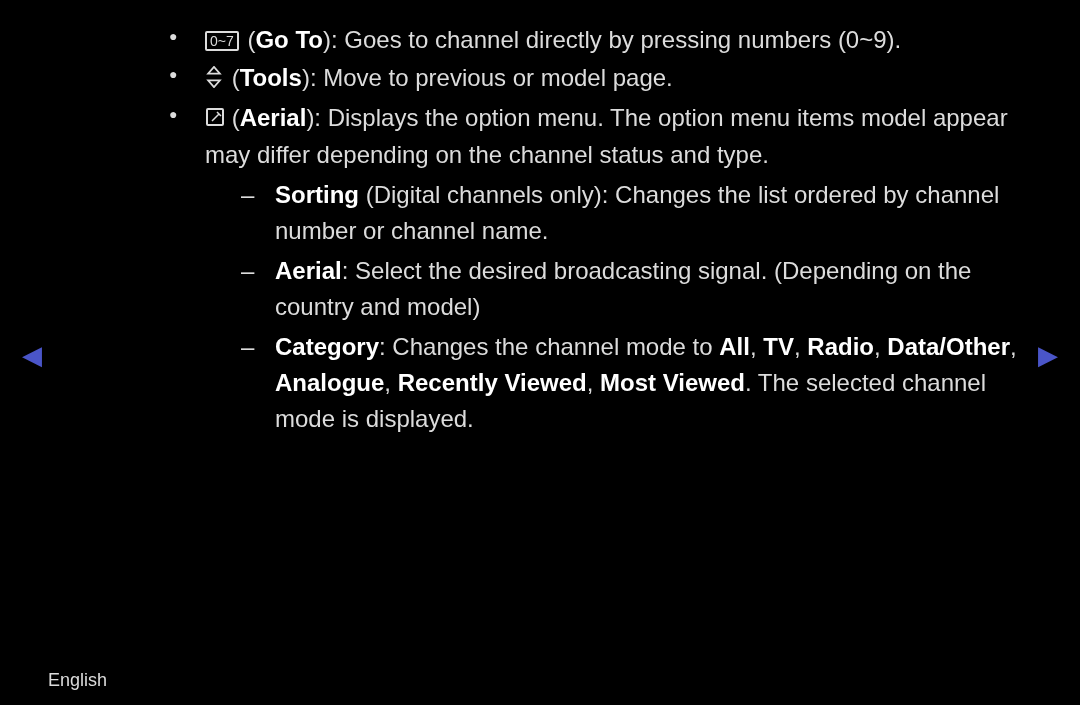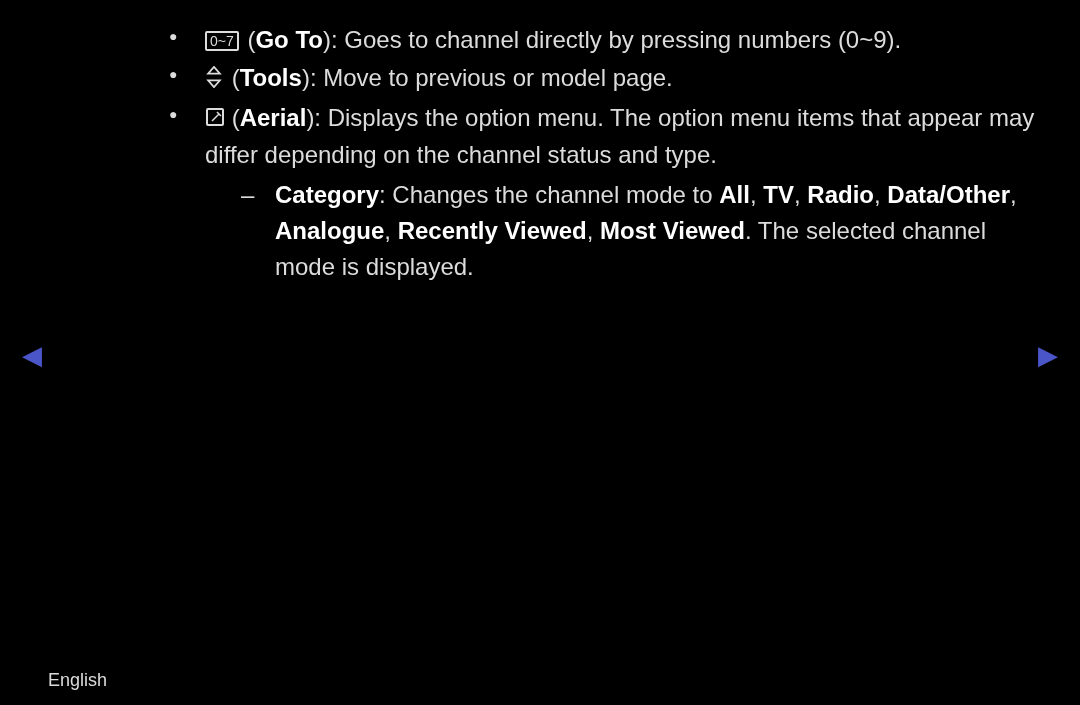--- a/index.html
+++ b/index.html
@@ -104,22 +104,28 @@
     <span>Move to previous or model page.</span>
   </li>
   <li>
     <span class="icon-tools">
       <svg viewBox="0 0 20 20" width="20" height="20">
         <rect x="2" y="2" width="16" height="16" rx="1" fill="none" stroke="#dcdcdc" stroke-width="2"></rect>
         <path d="M7 14 L14 7 M12 5 L16 9" fill="none" stroke="#dcdcdc" stroke-width="1.5"></path>
       </svg>
     </span>
     (<span class="hl">Aerial</span>):
-    <span>Displays the option menu. The option menu items that appear may differ depending on the channel status and type.</span>
+    <span>Displays the option menu. The option menu items model appear may differ depending on the channel status and type.</span>
     <ul class="sub">
+      <li>
+        <span class="hl">Sorting</span><span> (Digital channels only): Changes the list ordered by channel number or channel name.</span>
+      </li>
+      <li>
+        <span class="hl">Aerial</span><span>: Select the desired broadcasting signal. (Depending on the country and model)</span>
+      </li>
       <li>
         <span class="hl">Category</span><span>: Changes the channel mode to </span><span class="hl">All</span><span>, </span><span class="hl">TV</span><span>, </span><span class="hl">Radio</span><span>, </span><span class="hl">Data/Other</span><span>, </span><span class="hl">Analogue</span><span>, </span><span class="hl">Recently Viewed</span><span>, </span><span class="hl">Most Viewed</span><span>. The selected channel mode is displayed.</span>
       </li>
     </ul>
   </li>
 </ul>
 </div>
 
 <div class="arrow-left">◀</div>
 <div class="arrow-right">▶</div>

